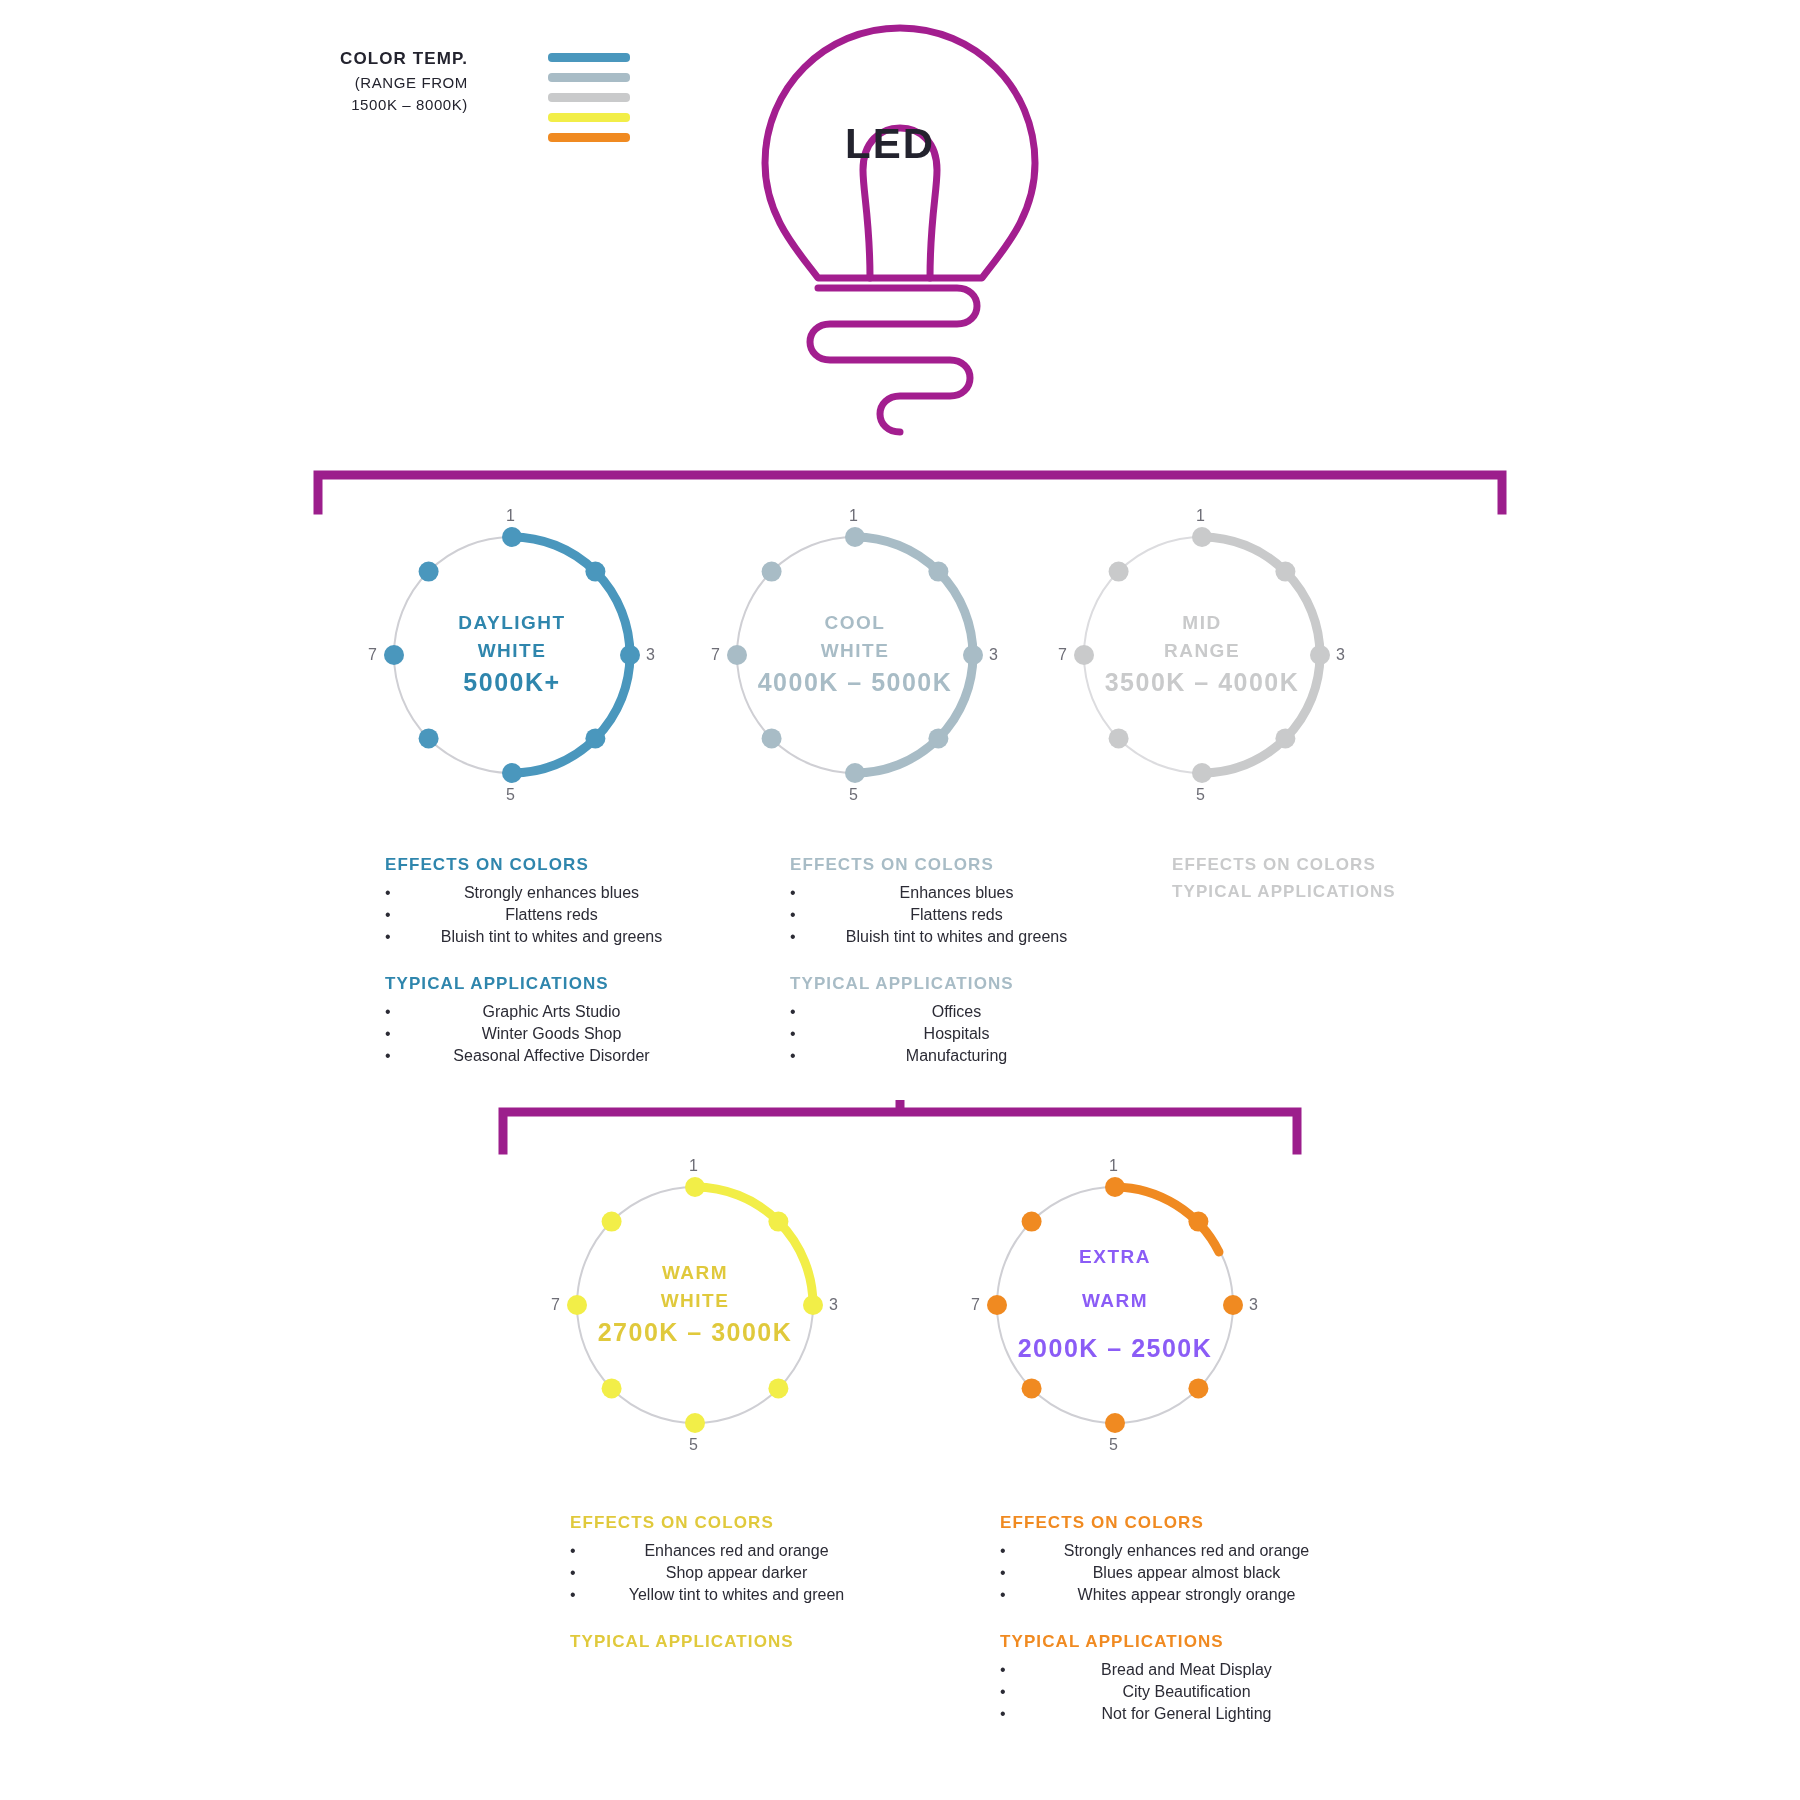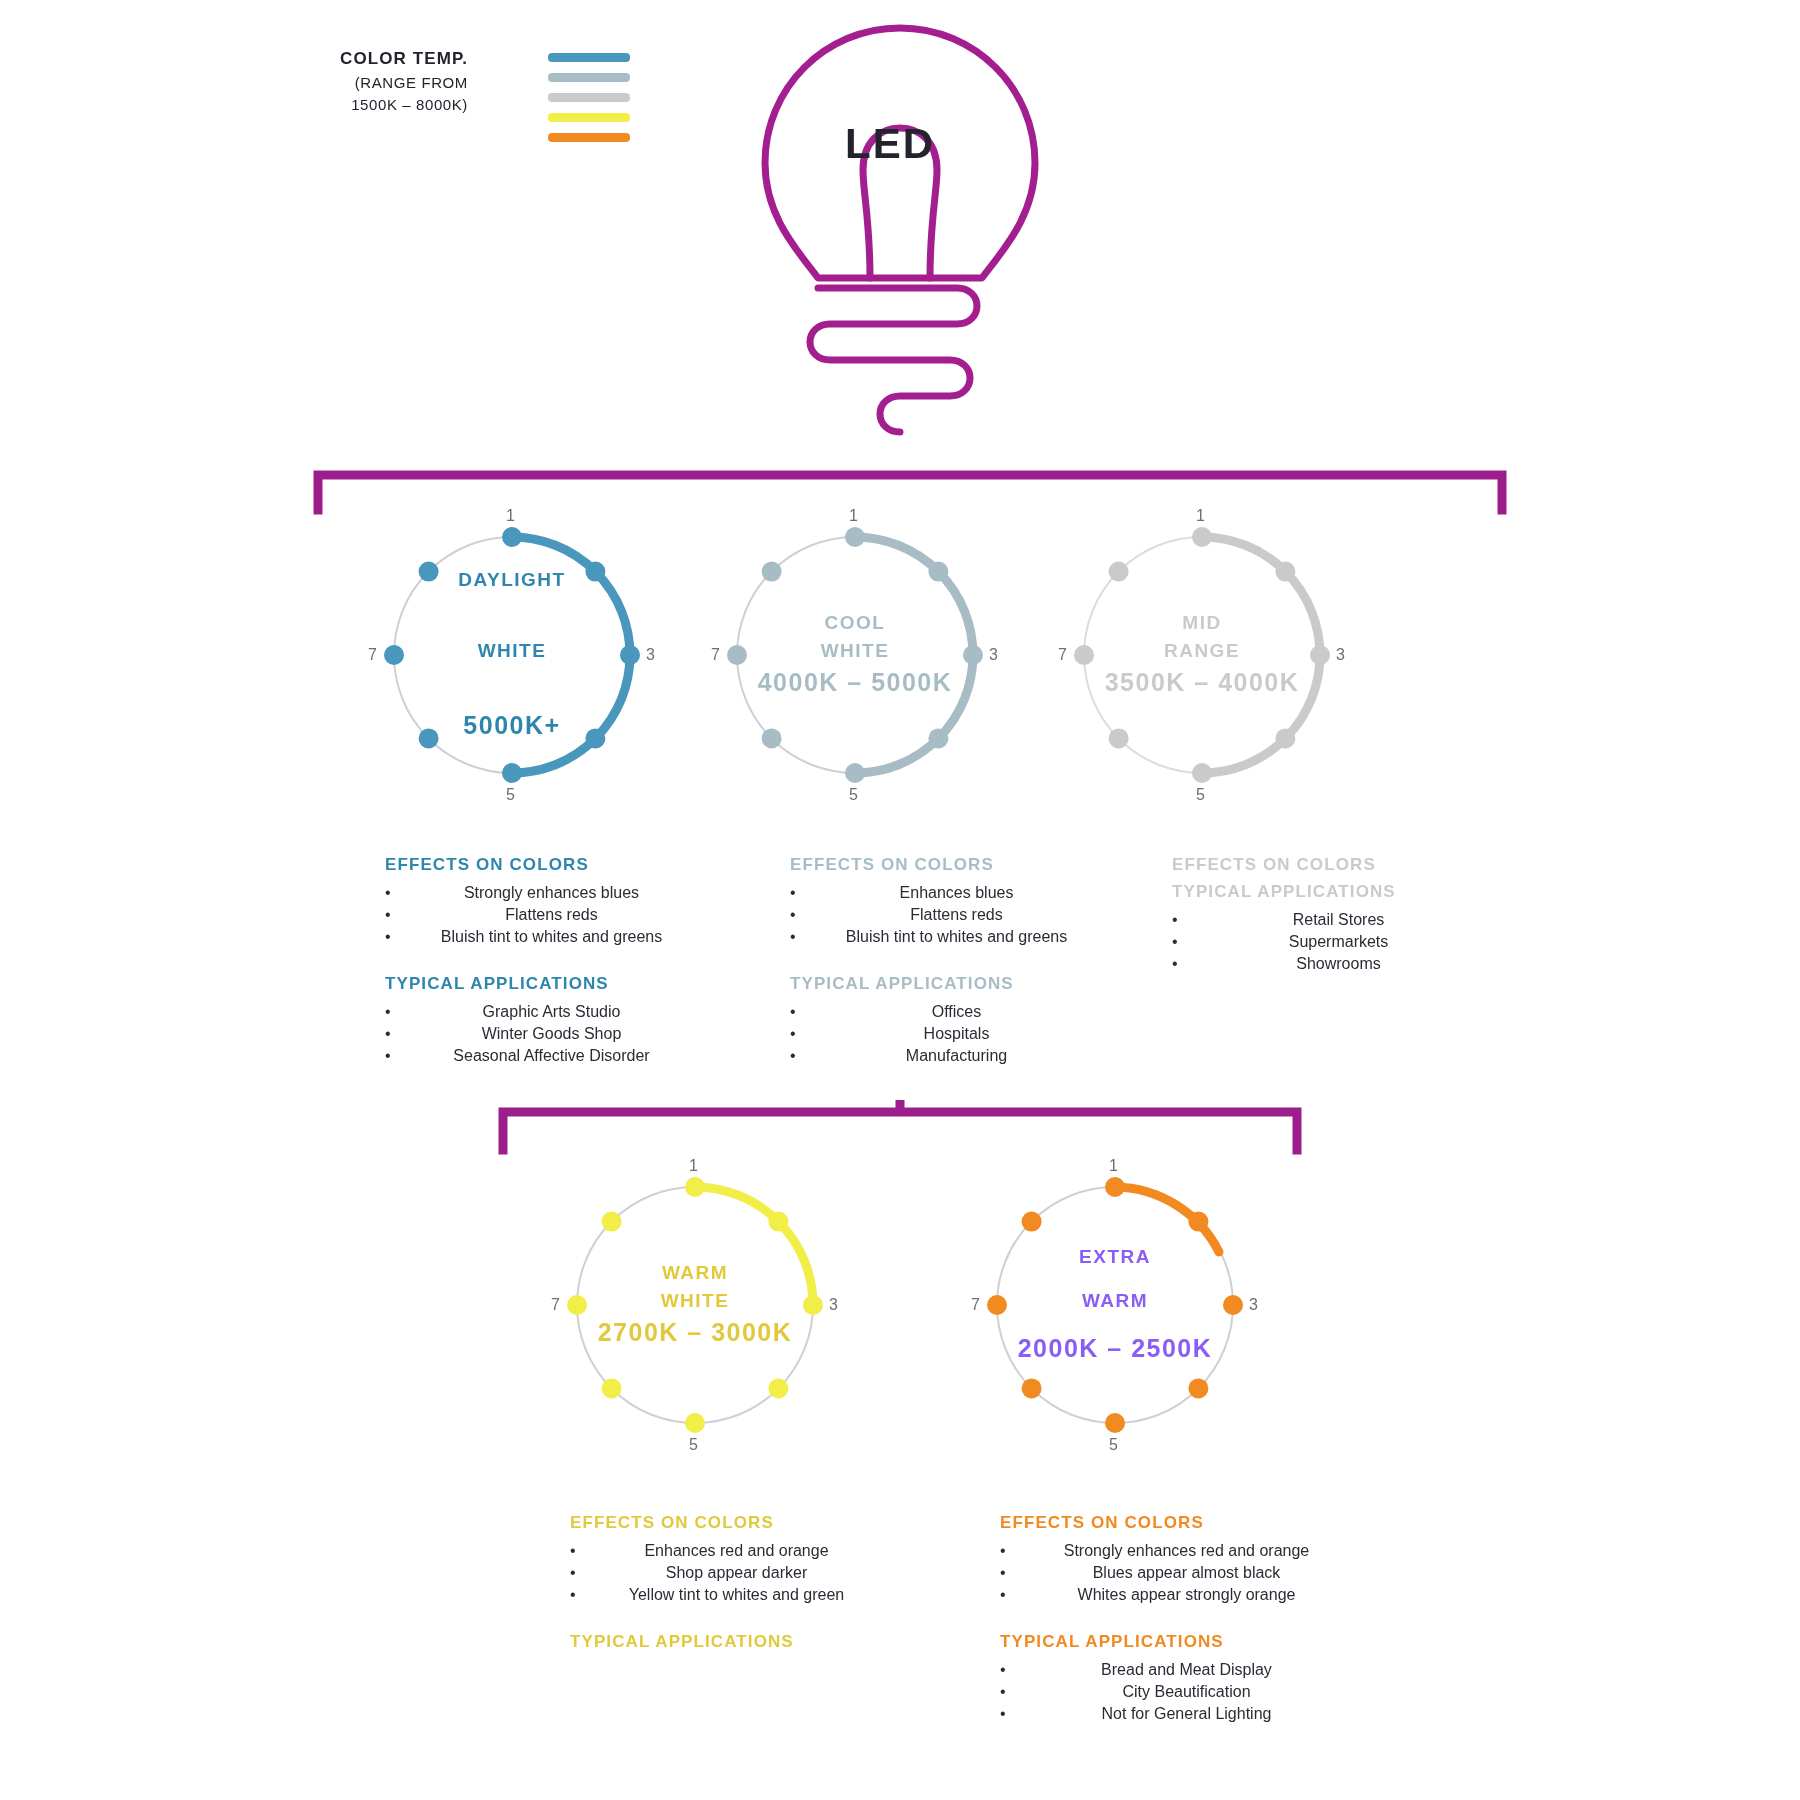--- a/index.html
+++ b/index.html
@@ -199,21 +199,21 @@
         <path d="M150 32 A118 118 0 0 1 150 268" fill="none" stroke="#4a97bd" stroke-width="9" stroke-linecap="round"></path>
         <circle cx="150" cy="32" r="10" fill="#4a97bd"></circle>
         <circle cx="233.4" cy="66.6" r="10" fill="#4a97bd"></circle>
         <circle cx="268" cy="150" r="10" fill="#4a97bd"></circle>
         <circle cx="233.4" cy="233.4" r="10" fill="#4a97bd"></circle>
         <circle cx="150" cy="268" r="10" fill="#4a97bd"></circle>
         <circle cx="66.6" cy="233.4" r="10" fill="#4a97bd"></circle>
         <circle cx="32" cy="150" r="10" fill="#4a97bd"></circle>
         <circle cx="66.6" cy="66.6" r="10" fill="#4a97bd"></circle>
       </svg>
-      <div class="dial-center" style="color:#2f86ad;gap:43px;">
+      <div class="dial-center" style="color:#2f86ad;">
         <div class="l1">DAYLIGHT</div>
         <div class="l2">WHITE</div>
         <div class="l3">5000K+</div>
       </div>
       <div class="tick-num" style="left:144px; top:2px;">1</div>
       <div class="tick-num" style="left:284px; top:141px;">3</div>
       <div class="tick-num" style="left:144px; top:281px;">5</div>
       <div class="tick-num" style="left:6px; top:141px;">7</div>
     </div>
   </div>
@@ -296,25 +296,20 @@
     <ul>
       <li>Offices</li>
       <li>Hospitals</li>
       <li>Manufacturing</li>
     </ul>
   </div>
 
   <div class="info" style="left:1172px; top:855px;">
     <h4 style="color:#c9cacb;">EFFECTS ON COLORS</h4>
     <h4 style="color:#c9cacb;">TYPICAL APPLICATIONS</h4>
-    <ul>
-      <li>Retail Stores</li>
-      <li>Supermarkets</li>
-      <li>Showrooms</li>
-    </ul>
   </div>
 
   <div class="dial-group" style="left:545px; top:1155px;">
     <div class="dial-wrap">
       <svg width="300" height="300" viewBox="0 0 300 300">
         <circle cx="150" cy="150" r="118" fill="none" stroke="#cfcfd4" stroke-width="2"></circle>
         <path d="M150 32 A118 118 0 0 1 268 150" fill="none" stroke="#f2ee48" stroke-width="9" stroke-linecap="round"></path>
         <circle cx="150" cy="32" r="10" fill="#f2ee48"></circle>
         <circle cx="233.4" cy="66.6" r="10" fill="#f2ee48"></circle>
         <circle cx="268" cy="150" r="10" fill="#f2ee48"></circle>

